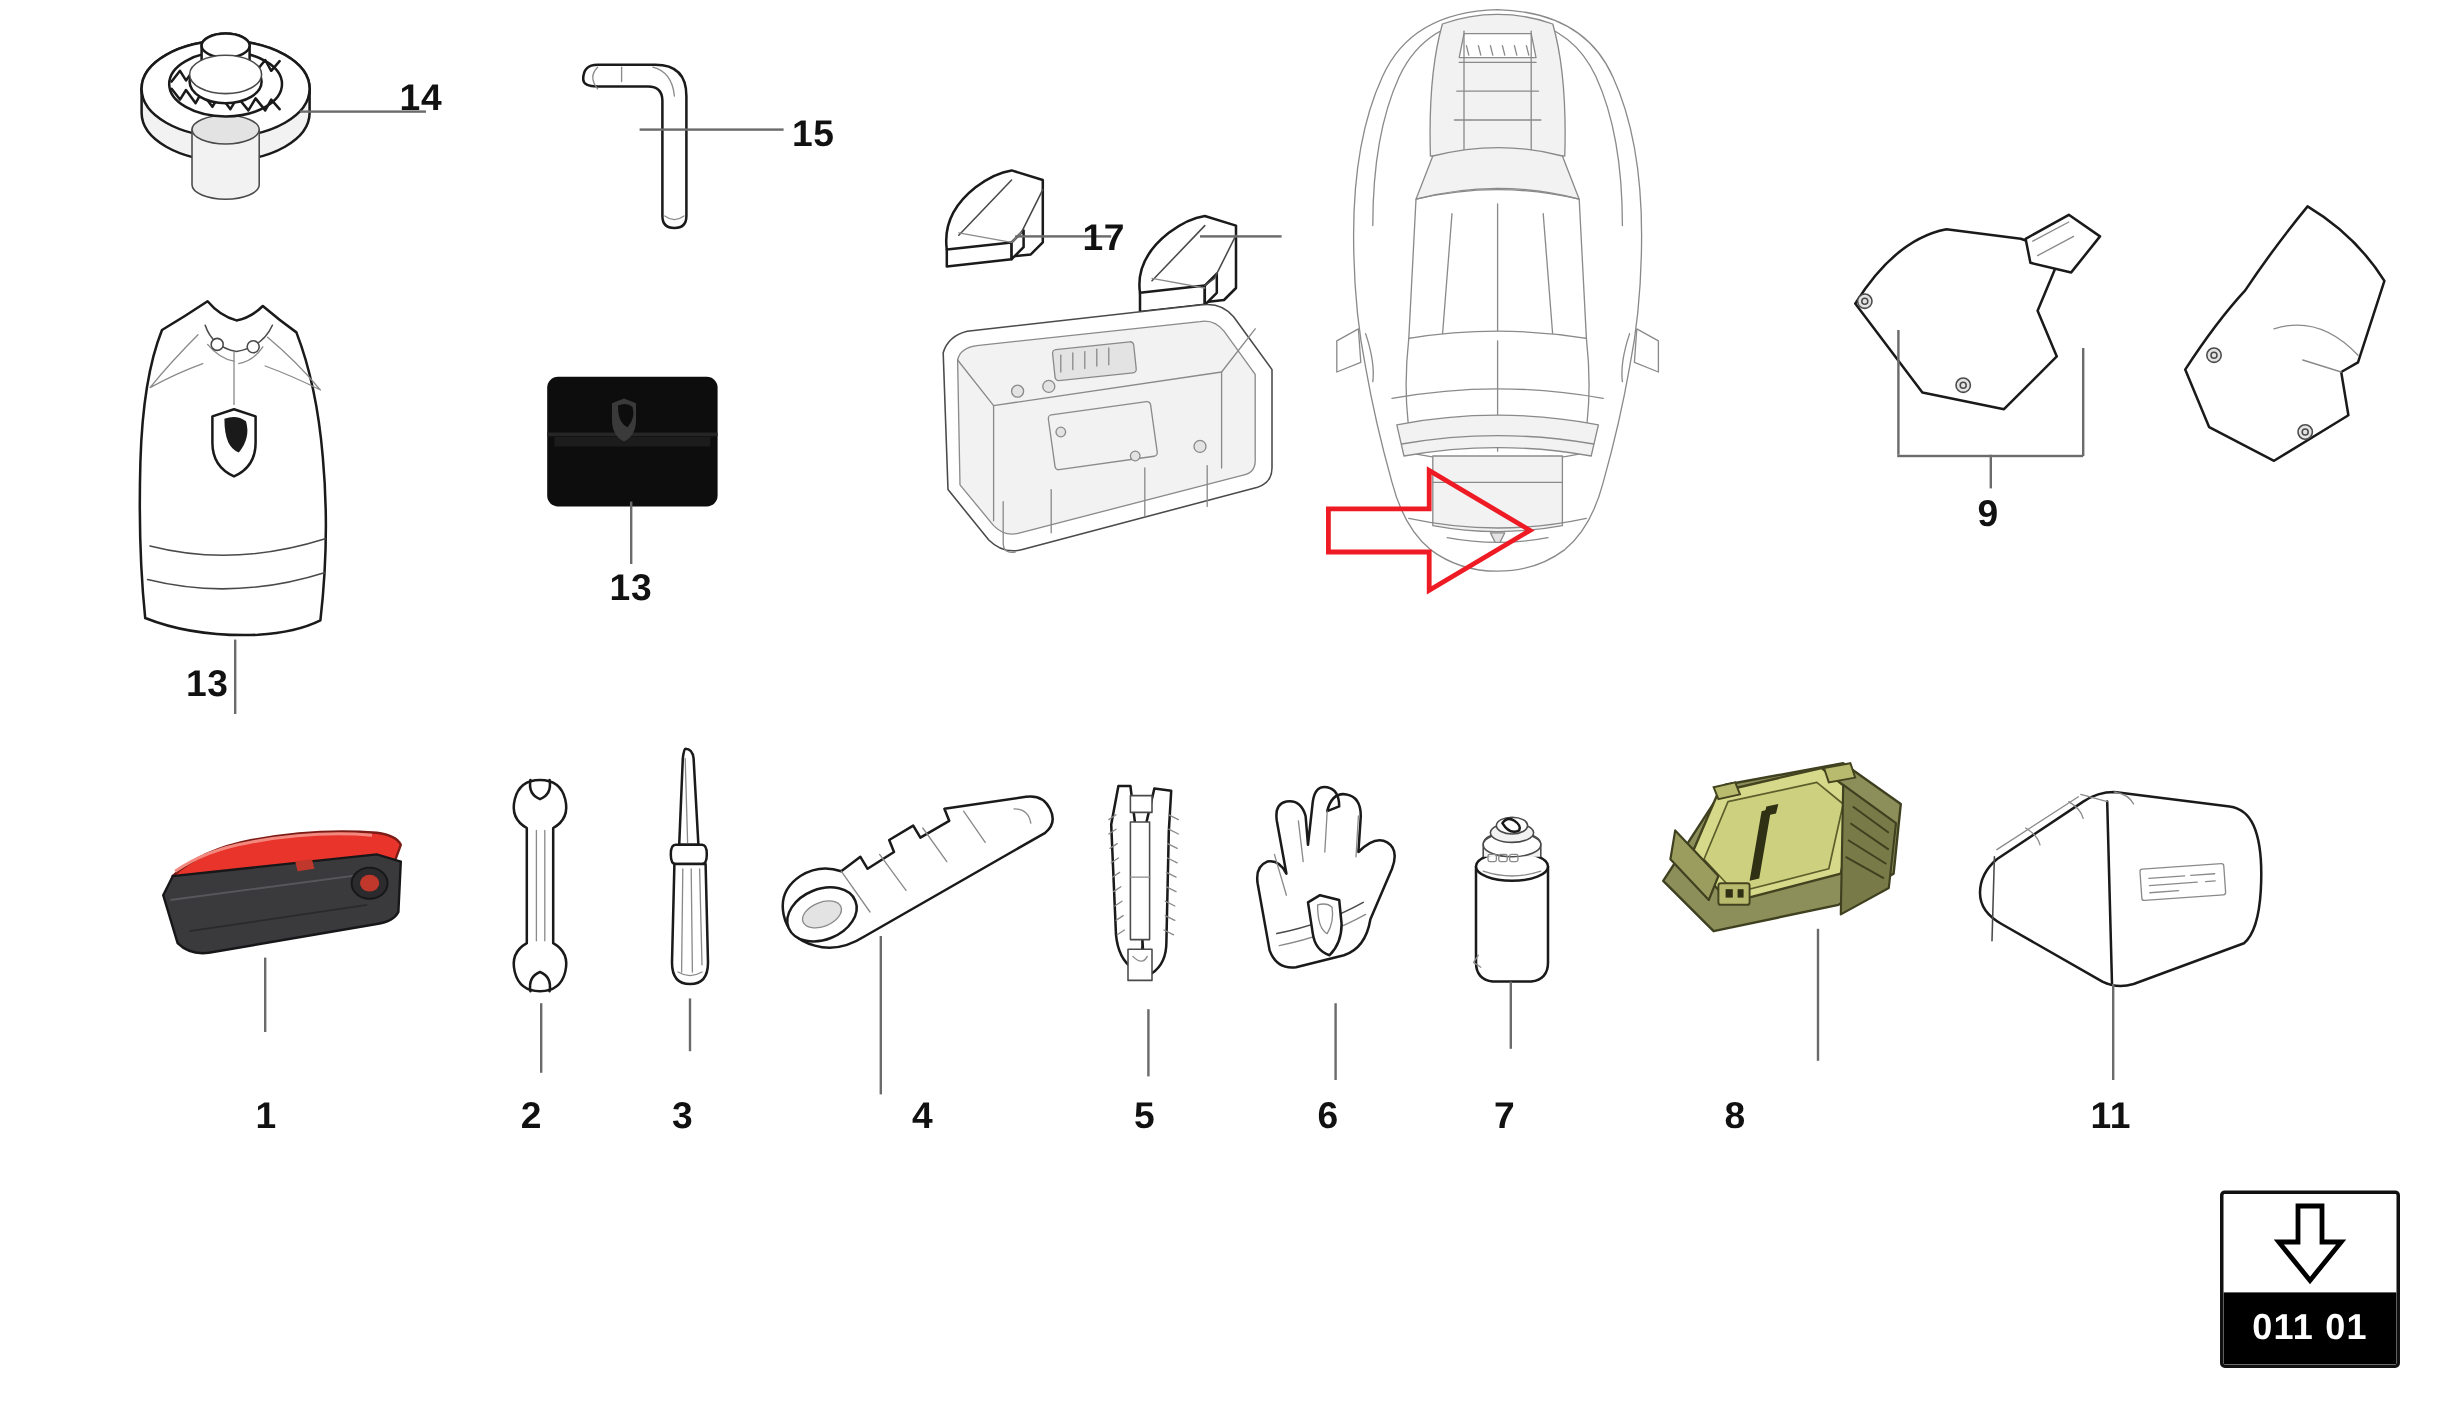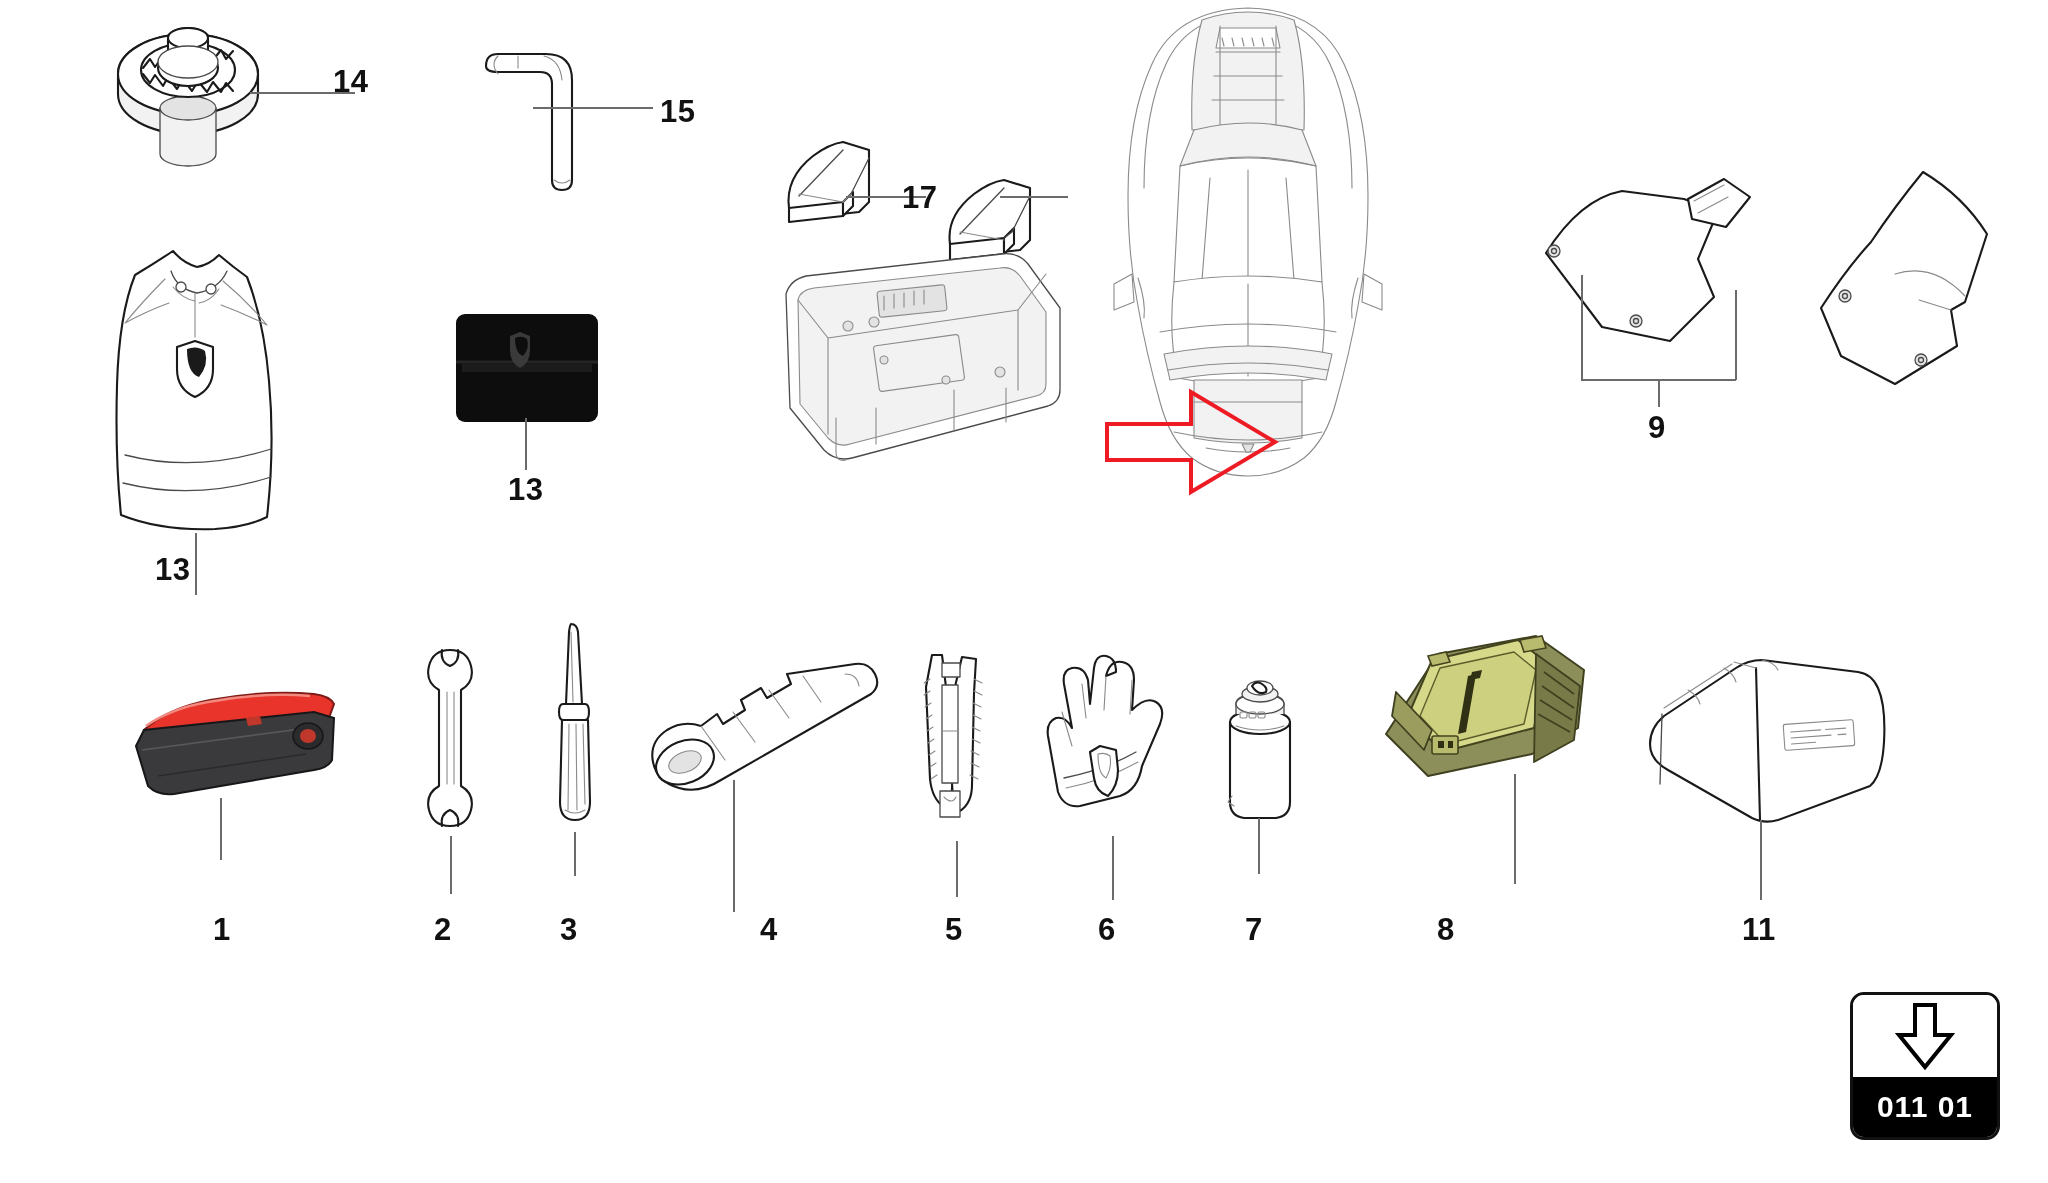--- a/index.html
+++ b/index.html
@@ -13,21 +13,21 @@
   .lead.v{width:1.6px;}
   .lead.h{height:1.6px;}
   svg{display:block;overflow:visible;}
   .ln{fill:none;stroke:#1a1a1a;stroke-width:2.1;stroke-linejoin:round;stroke-linecap:round;}
   .ln-thin{fill:none;stroke:#4a4a4a;stroke-width:1.3;stroke-linejoin:round;stroke-linecap:round;}
   .ln-hair{fill:none;stroke:#8a8a8a;stroke-width:1.1;stroke-linejoin:round;stroke-linecap:round;}
   .fw{fill:#ffffff;}
   .fl{fill:#f2f2f2;}
   .fg{fill:#e3e3e3;}
   
-  #badge{position:absolute;border:3px solid #111;border-radius:14px;background:#fff;
+  #badge{position:absolute;border:3px solid #111;border-radius:4px;background:#fff;
          overflow:hidden;box-sizing:border-box;}
   #badge .top{height:58%;display:flex;align-items:center;justify-content:center;background:#fff;}
   #badge .bot{height:42%;background:#000;display:flex;align-items:center;justify-content:center;}
   #badge .code{color:#fff;font-weight:bold;font-size:30px;letter-spacing:1px;
                 font-family:"Liberation Sans",sans-serif;}
 </style>
 </head>
 <body>
 
 <div id="stage">

